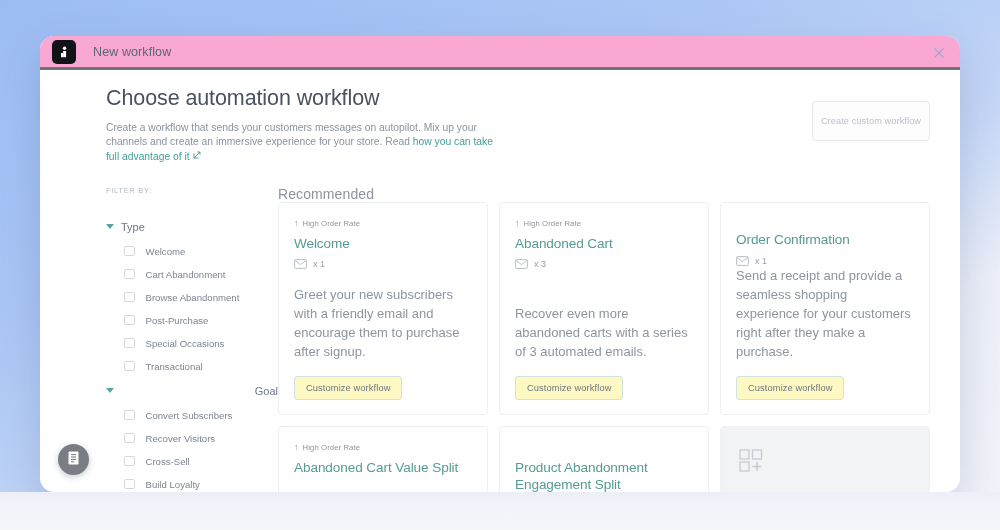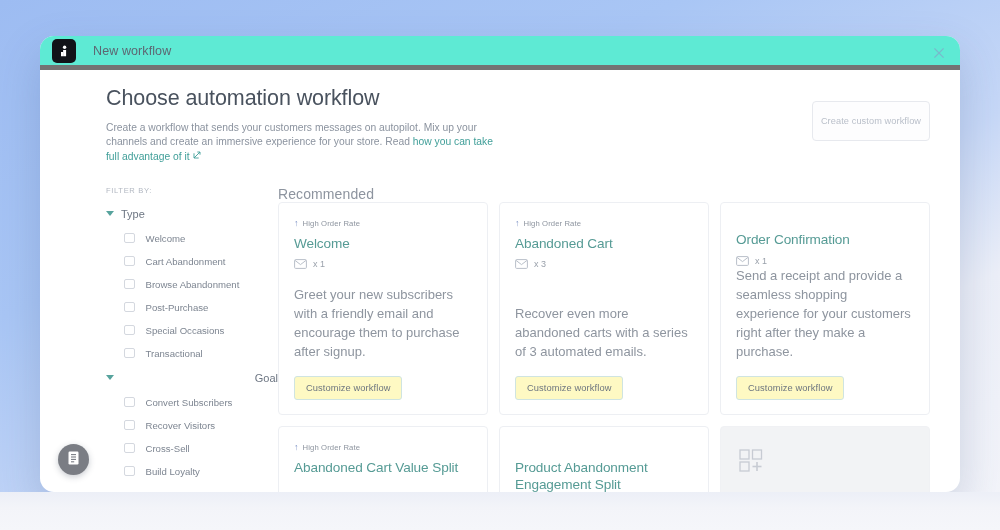--- a/index.html
+++ b/index.html
@@ -25,25 +25,25 @@
     height: 456px;
     background: #ffffff;
     border-radius: 14px;
     box-shadow: 0 18px 44px rgba(60, 80, 130, 0.22);
     overflow: hidden;
   }
 
   
   #titlebar {
     height: 34px;
-    border-bottom: 5px solid #737373;
+    border-bottom: 3px solid #737373;
     display: flex;
     align-items: center;
     padding: 0 12px 0 12px;
-    background: #5eead4;
+    background: #f9a8d4;
     position: relative;
   }
   .brand-logo {
     width: 24px;
     height: 24px;
     background: #111318;
     border-radius: 5px;
     display: flex;
     align-items: center;
     justify-content: center;
@@ -126,21 +126,21 @@
     padding-left: 66px;
   }
 
   
   #sidebar { width: 172px; flex: none; }
   #filter-label {
     font-size: 7.6px;
     color: #b2b8c2;
     letter-spacing: .65px;
     text-transform: uppercase;
-    margin-bottom: 13px;
+    margin-bottom: 26px;
   }
   .group-head {
     display: flex;
     align-items: center;
     gap: 7px;
     margin: 0 0 7px 0;
     cursor: pointer;
   }
   .group-head.second { margin-top: 7px; justify-content: space-between; }
   .caret {

